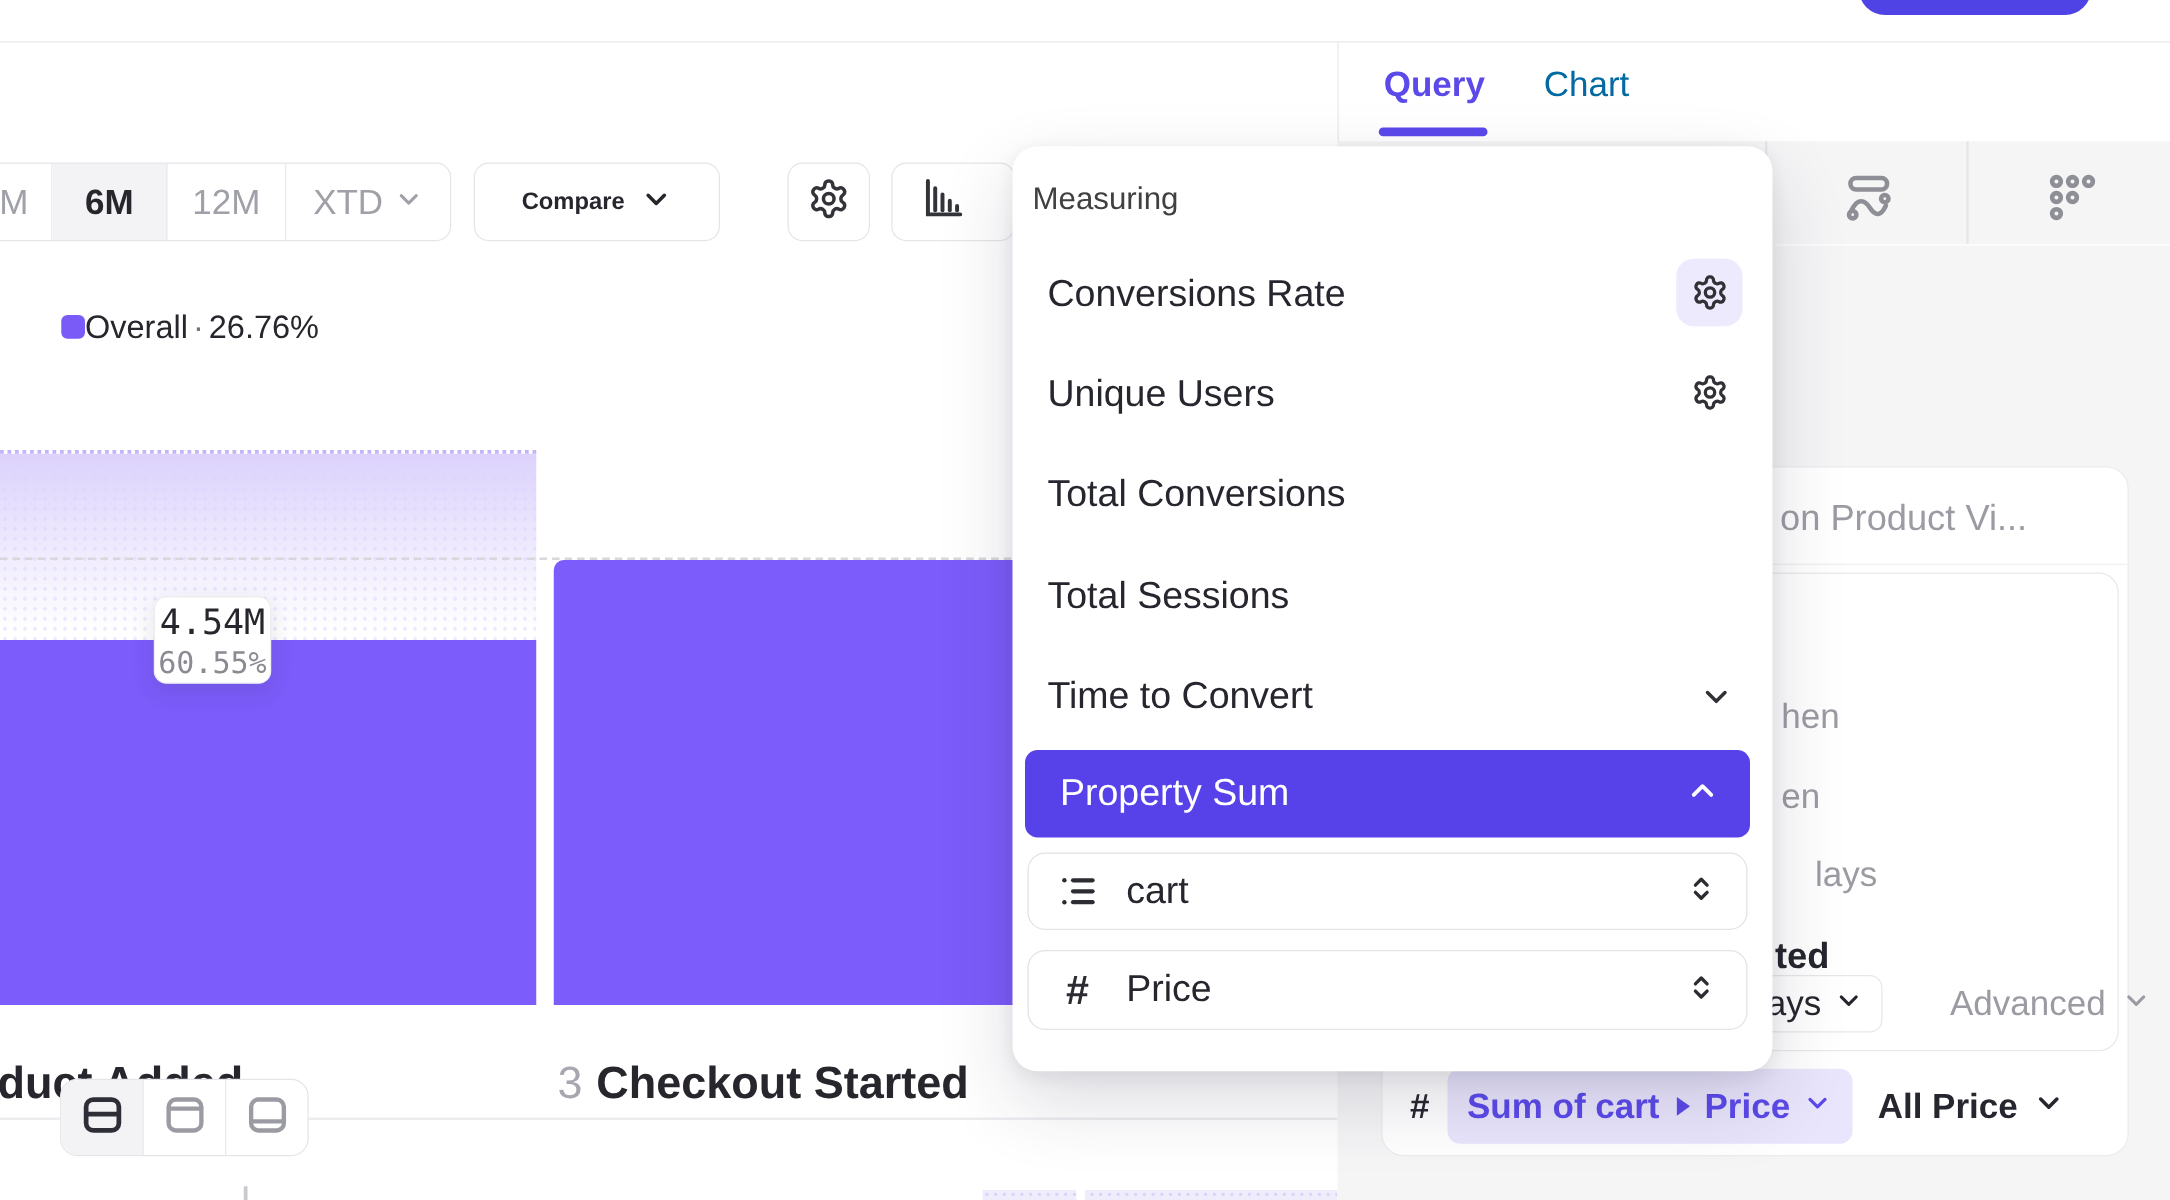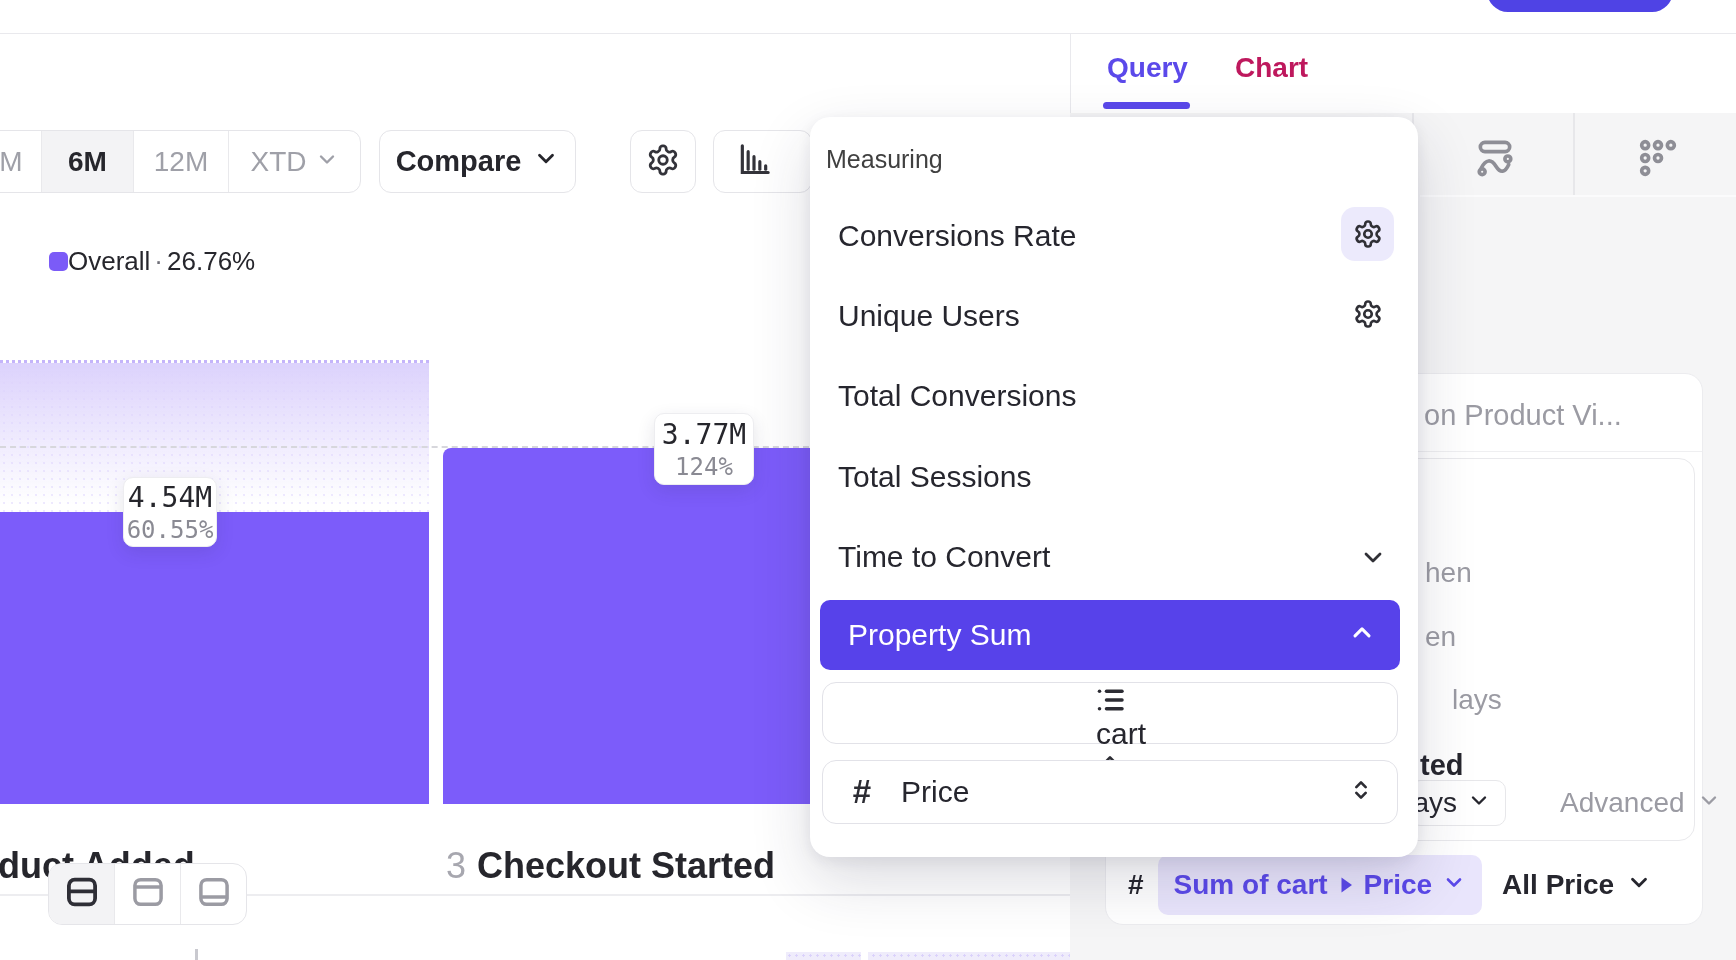--- a/index.html
+++ b/index.html
@@ -11,21 +11,21 @@
   
   .topbar-divider{left:0;top:33px;width:1736px;height:1px;background:#e9e9ed;}
   .top-primary-btn{left:1487px;top:-30px;width:186px;height:42px;border-radius:21px;background:#4f43e5;}
 
   
   .seg{left:-20px;top:130px;height:63px;width:381px;border:1.5px solid #e5e5e9;border-radius:12px;display:flex;background:#fff;overflow:hidden;}
   .seg-cell{display:flex;align-items:center;justify-content:center;gap:8px;border-right:1.5px solid #e9e9ec;font-size:28px;color:#9fa0a8;font-weight:500;}
   .seg-cell:last-child{border-right:none;}
   .seg-cell.sel{background:#f3f3f5;color:#26262c;font-weight:700;}
   .btn{border:1.5px solid #e5e5e9;border-radius:12px;background:#fff;display:flex;align-items:center;justify-content:center;gap:12px;}
-  .compare-btn{left:379px;top:130px;width:197px;height:63px;font-size:29px;font-weight:700;color:#26262c;}
+  .compare-btn{left:379px;top:130px;width:197px;height:63px;font-size:19px;font-weight:700;color:#26262c;}
   .icon-btn{top:130px;width:66px;height:63px;color:#33333a;}
   .gear-btn{left:630px;}
   .funnelbars-btn{left:713px;width:99px;}
 
   
   .legend{left:49px;top:246px;display:flex;align-items:center;}
   .legend-swatch{width:19px;height:19px;border-radius:5px;background:#7b5bf7;}
   .legend-text{font-size:26px;color:#26262c;font-weight:500;}
   .legend-text .sep{color:#6f6f78;padding:0 4px;}
 
@@ -54,21 +54,21 @@
   .toggle-cell.sel{background:#f3f3f5;color:#2e2e36;}
   .bottom-tick{left:195px;top:949px;width:3px;height:11px;background:#c9c9cf;}
   .bottom-sliver{left:786px;top:952px;width:284px;height:8px;background:#efecfb;background-image:radial-gradient(rgba(124,92,250,0.18) 1.2px,transparent 1.2px);background-size:7px 7px;}
   .bottom-sliver-gap{left:861px;top:952px;width:7px;height:8px;background:#fff;}
 
   
   .vdiv{left:1070px;top:33px;width:1px;height:80px;background:#e9e9ed;}
   .right-bg{left:1070px;top:113px;width:666px;height:847px;background:#f5f5f6;}
   .tab{top:52px;font-size:28px;font-weight:600;}
   .tab-query{left:1107px;color:#5b49ea;}
-  .tab-chart{left:1235px;color:#be185d;font-weight:700;}
+  .tab-chart{left:1235px;color:#0369a1;font-weight:400;}
   .tab-underline{left:1103px;top:102px;width:87px;height:7px;border-radius:4px;background:#5b49ea;}
   .iconrow-div{top:113px;width:1.5px;height:83px;background:#e7e7ea;}
   .iconrow-bottom{left:1420px;top:195px;width:316px;height:2px;background:#fbfbfc;}
   .panel-icon{color:#8e8e96;}
   .flows-icon{left:1473px;top:136px;}
   .grid-icon{left:1636px;top:136px;}
 
   .outer-card{left:1105px;top:373px;width:598px;height:552px;background:#fff;border:1px solid #ececef;border-radius:18px;}
   .card-title{position:absolute;left:318px;top:25px;font-size:29px;color:#9b9ba3;}
   .card-title-div{position:absolute;left:0;top:77px;width:100%;height:1px;background:#efeff1;}
@@ -86,21 +86,21 @@
   
   .dropdown{left:810px;top:117px;width:608px;height:740px;background:#fff;border-radius:20px;
     box-shadow:0 24px 60px rgba(35,35,70,.16),0 4px 14px rgba(35,35,70,.08);}
   .dd-title{position:absolute;left:16px;top:28px;font-size:25px;color:#404040;font-weight:500;}
   .dd-item{position:absolute;left:28px;font-size:30px;color:#26262e;font-weight:500;}
   .dd-gear-hl{position:absolute;left:531px;top:90px;width:53px;height:54px;border-radius:14px;background:#eceafc;}
   .dd-trailing{position:absolute;color:#303036;}
   .ps-bar{position:absolute;left:10px;top:483px;width:580px;height:70px;border-radius:10px;background:#5742ea;display:flex;align-items:center;justify-content:space-between;padding:0 24px 0 28px;}
   .ps-label{font-size:30px;color:#ffffff;font-weight:500;}
   .dd-select{position:absolute;left:12px;width:576px;height:62px;border:1.5px solid #e2e2e8;border-radius:14px;background:#fff;display:flex;align-items:center;padding:0 22px 0 22px;}
-  .sel-cart{top:565px;flex-direction:column;}
+  .sel-cart{top:565px;}
   .sel-price{top:643px;height:64px;}
   .sel-icon{width:34px;display:flex;justify-content:center;color:#2c2c33;}
   .sel-hash{font-size:33px;font-weight:700;color:#2c2c33;width:34px;text-align:center;}
   .sel-text{margin-left:22px;font-size:30px;color:#26262e;font-weight:500;flex:1;}
   .updown{color:#2c2c33;}
 </style>
 </head>
 <body>
 
 <div id="stage">
@@ -156,24 +156,20 @@
   </div>
 
   <div class="abs bar1-light"></div>
   <div class="abs dash-line"></div>
   <div class="abs bar bar1"></div>
   <div class="abs bar bar2"></div>
 
   <div class="abs tooltip tt1">
     <span class="tt-val">4.54M</span>
     <span class="tt-pct">60.55%</span>
-  </div>
-  <div class="abs tooltip tt2">
-    <span class="tt-val">3.77M</span>
-    <span class="tt-pct">124%</span>
   </div>
 
   <div class="abs step-labels">
     <span class="step-partial">duct Added</span>
     <span class="step-num">3</span>
     <span class="step-name">Checkout Started</span>
   </div>
   <div class="abs section-divider"></div>
 
   <div class="abs toggle">

